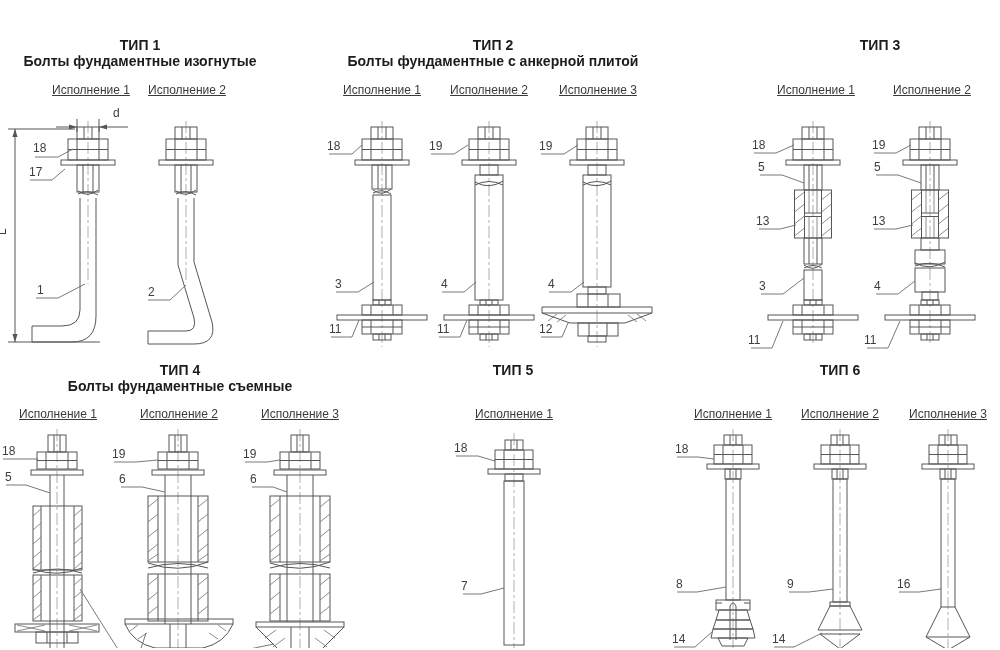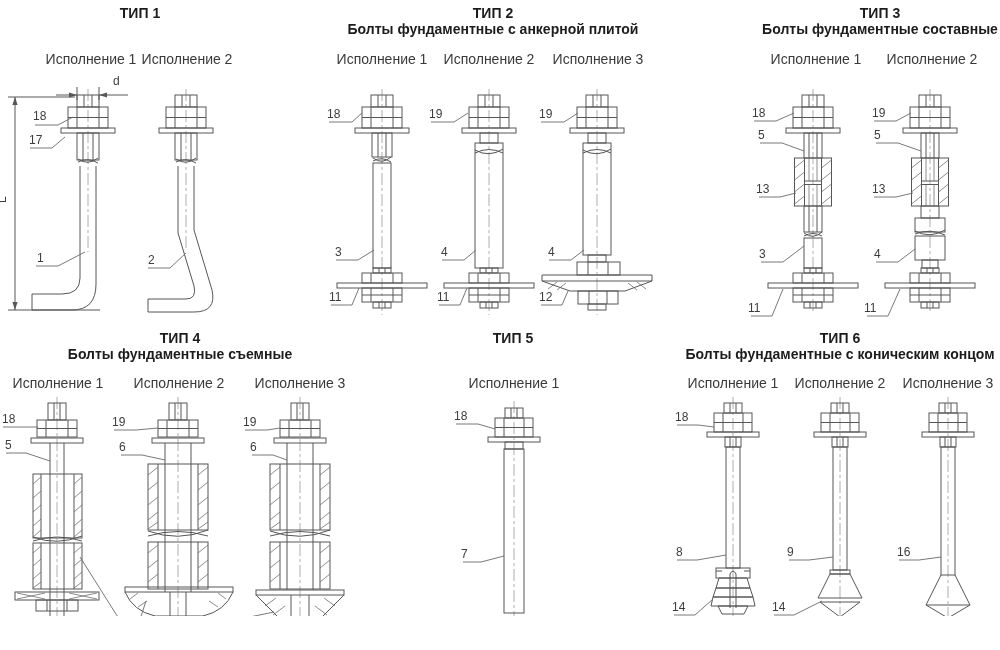--- a/index.html
+++ b/index.html
@@ -2,30 +2,30 @@
 <html style="--background: #ffffff; --line-color: #565656; --hatch-color: #6e6e6e; --centerline-color: #9a9a9a; --leader-color: #6a6a6a; --heading-color: #1c1c1c; --label-color: #3d3d3d;"><head>
 <meta charset="utf-8">
 <style>
   :root{
     --background:#ffffff; --line-color:#565656; --hatch-color:#6e6e6e;
     --centerline-color:#9a9a9a; --leader-color:#6a6a6a;
     --heading-color:#1c1c1c; --label-color:#3d3d3d;
   }
   html,body{margin:0;padding:0;background:var(--background);}
   #stage{position:relative;width:1000px;height:616px;background:var(--background);
-         font-family:"Liberation Sans","DejaVu Sans",sans-serif;overflow:hidden;}
+         font-family:"Liberation Sans","DejaVu Sans",sans-serif;overflow:hidden;margin-top:32px;}
   #art{position:absolute;left:0;top:0;stroke:var(--line-color);fill:none;stroke-width:1;}
   #art .ht{stroke:var(--hatch-color);stroke-width:.8;}
   #art .cl{stroke:var(--centerline-color);stroke-width:.8;stroke-dasharray:12 3 3 3;}
   #art .ld{stroke:var(--leader-color);stroke-width:.9;}
   #art .ar{fill:var(--line-color);stroke:none;}
   .lbl{position:absolute;white-space:nowrap;line-height:1.1;}
   .t{font-size:14px;font-weight:bold;color:var(--heading-color);transform:translateX(-50%);}
   .s{font-size:14px;font-weight:bold;color:var(--heading-color);transform:translateX(-50%);}
-  .v{font-size:14px;color:#3a3a3a;transform:translateX(-50%);}
+  .v{font-size:12px;color:#3a3a3a;transform:translateX(-50%);text-decoration:underline;}
   .c{font-size:12px;color:var(--label-color);}
   .dm{font-size:12px;color:var(--label-color);}
   .rot{transform:rotate(-90deg);}
 </style>
 </head>
 <body>
 
 <div id="stage">
 
 <svg id="art" width="1000" height="650" viewBox="0 0 1000 650">
@@ -292,45 +292,44 @@
     <line x1="945" y1="437" x2="945" y2="447"></line>
         <line x1="951" y1="437" x2="951" y2="447"></line>
     <rect x="941" y="447" width="14" height="128"></rect>
     <path d="M941,575L926,605M955,575L970,605M926,605H970"></path>
     <path d="M926,605L948,618L970,605"></path>
   </g>
   <path class="ld" d="M677,425H698L714,427 M677,560H697L726,555 M674,615H695L713,599 M789,560H809L833,557 M774,615H794L822,601 M899,560H919L941,557"></path>
 </svg>
 
 <span class="lbl t" style="left:140px;top:6px">ТИП 1</span>
+<span class="lbl s" style="left:140px;top:22px">Болты фундаментные изогнутые</span>
 <span class="lbl v" style="left:91px;top:52px">Исполнение 1</span>
 <span class="lbl v" style="left:187px;top:52px">Исполнение 2</span>
 
 <span class="lbl t" style="left:493px;top:6px">ТИП 2</span>
 <span class="lbl s" style="left:493px;top:22px">Болты фундаментные с анкерной плитой</span>
 <span class="lbl v" style="left:382px;top:52px">Исполнение 1</span>
 <span class="lbl v" style="left:489px;top:52px">Исполнение 2</span>
 <span class="lbl v" style="left:598px;top:52px">Исполнение 3</span>
 
 <span class="lbl t" style="left:880px;top:6px">ТИП 3</span>
-<span class="lbl s" style="left:880px;top:22px">Болты фундаментные составные</span>
 <span class="lbl v" style="left:816px;top:52px">Исполнение 1</span>
 <span class="lbl v" style="left:932px;top:52px">Исполнение 2</span>
 
 <span class="lbl t" style="left:180px;top:331px">ТИП 4</span>
 <span class="lbl s" style="left:180px;top:347px">Болты фундаментные съемные</span>
 <span class="lbl v" style="left:58px;top:376px">Исполнение 1</span>
 <span class="lbl v" style="left:179px;top:376px">Исполнение 2</span>
 <span class="lbl v" style="left:300px;top:376px">Исполнение 3</span>
 
 <span class="lbl t" style="left:513px;top:331px">ТИП 5</span>
 <span class="lbl v" style="left:514px;top:376px">Исполнение 1</span>
 
 <span class="lbl t" style="left:840px;top:331px">ТИП 6</span>
-<span class="lbl s" style="left:840px;top:347px">Болты фундаментные с коническим концом</span>
 <span class="lbl v" style="left:733px;top:376px">Исполнение 1</span>
 <span class="lbl v" style="left:840px;top:376px">Исполнение 2</span>
 <span class="lbl v" style="left:948px;top:376px">Исполнение 3</span>
 
 <span class="lbl dm" style="left:113px;top:75px">d</span>
 <span class="lbl dm rot" style="left:-1px;top:193px">L</span>
 
 <span class="lbl c" style="left:33px;top:110px">18</span>
 <span class="lbl c" style="left:29px;top:134px">17</span>
 <span class="lbl c" style="left:37px;top:252px">1</span>

